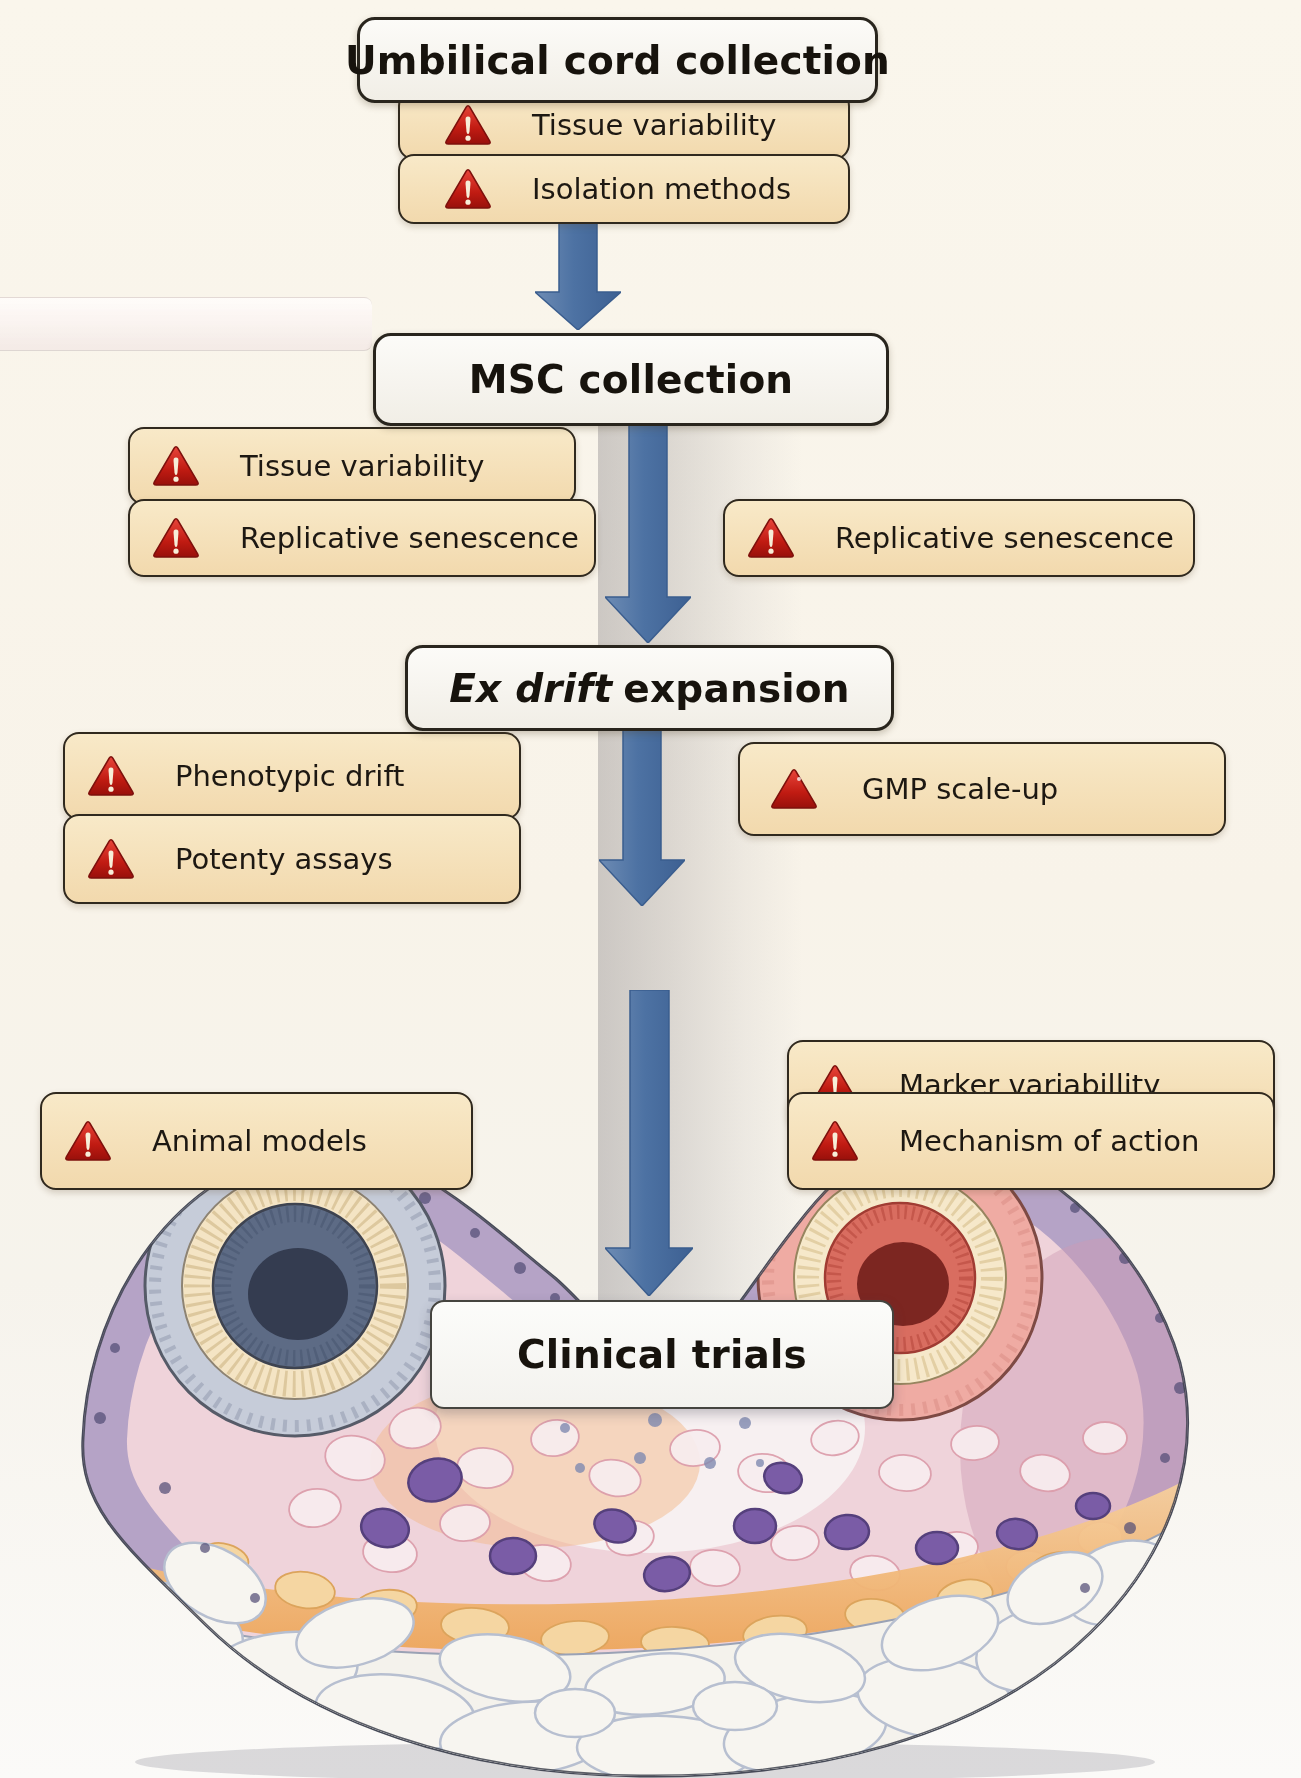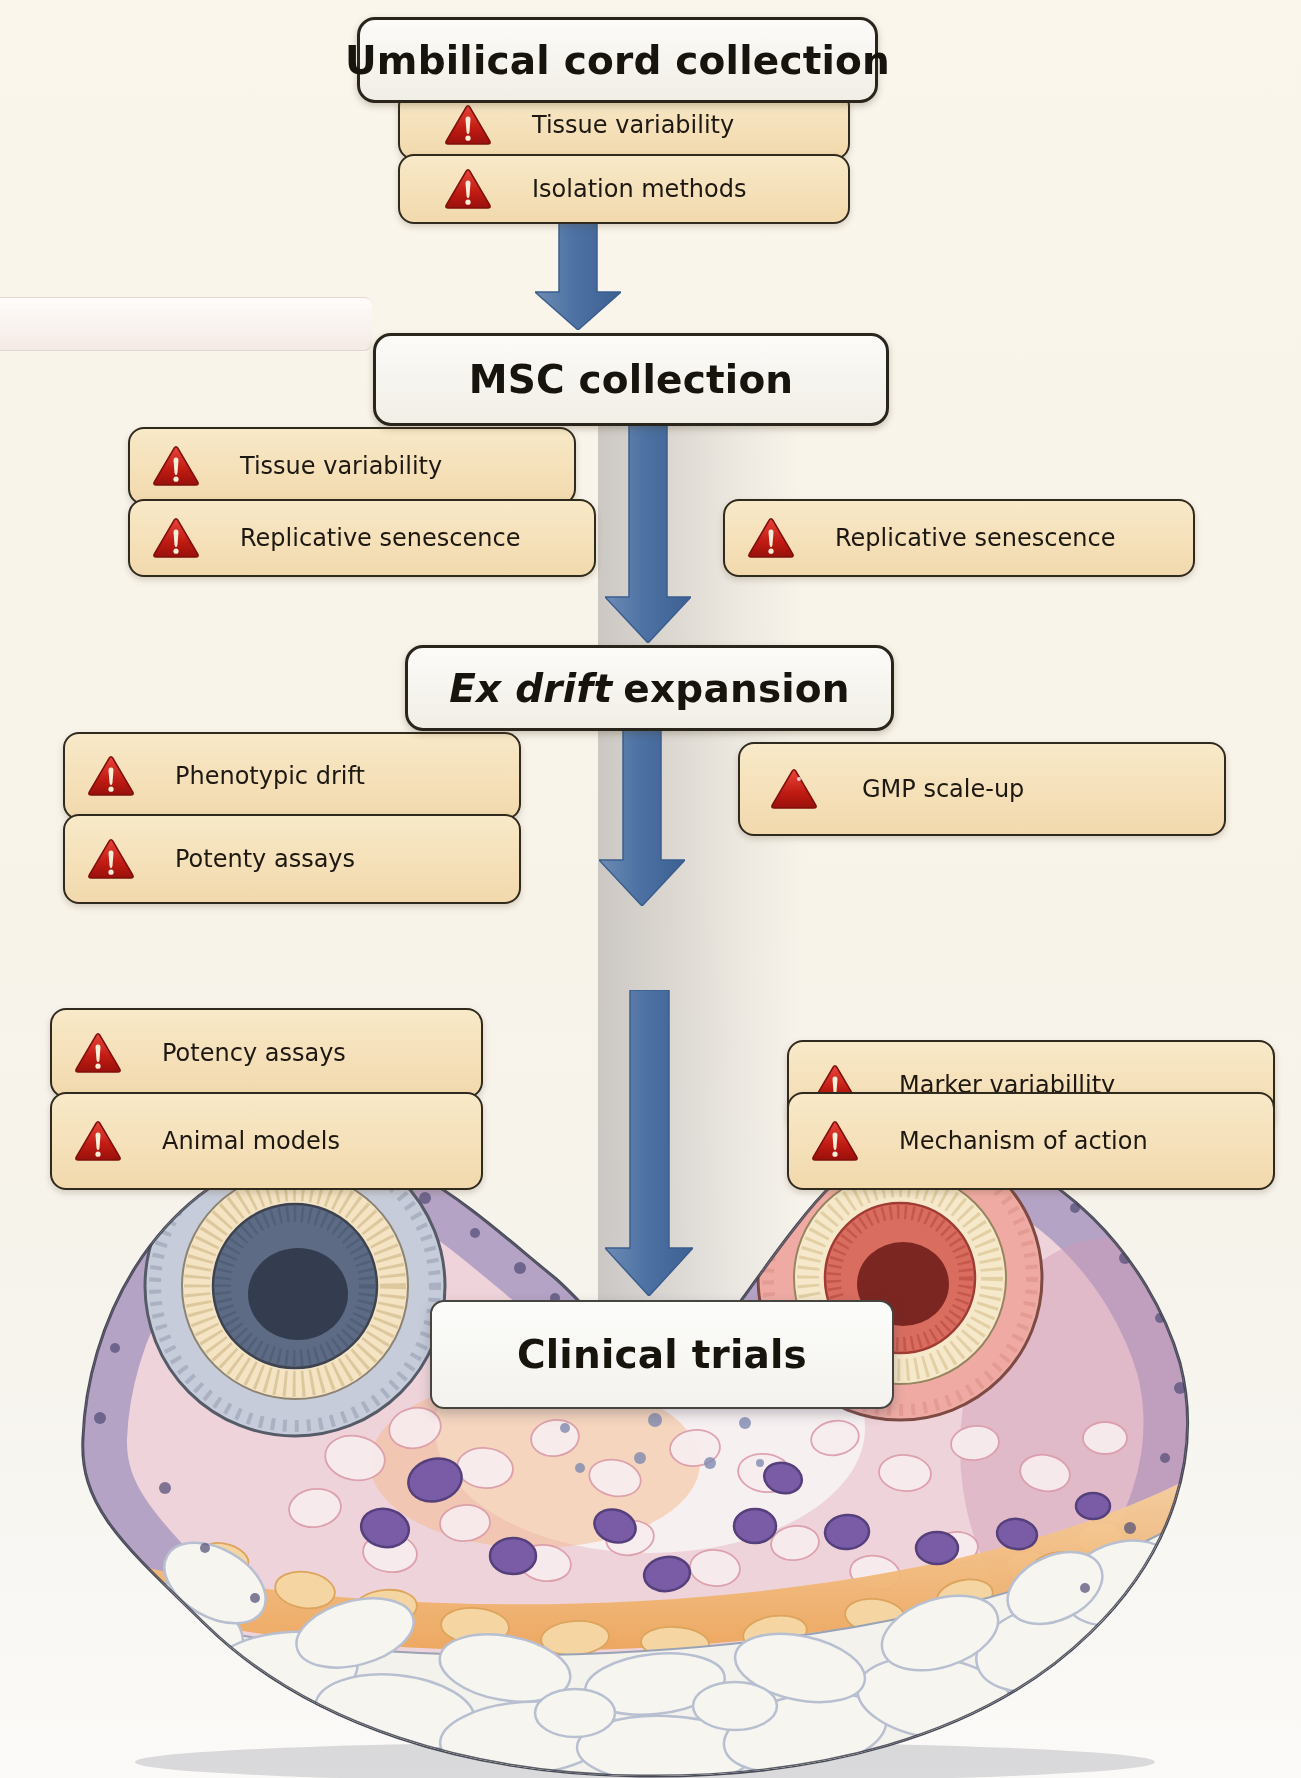--- a/index.html
+++ b/index.html
@@ -17,21 +17,21 @@
     border:3px solid #29251d;border-radius:18px;
     box-shadow:0 3px 7px rgba(80,65,35,.28);
     font-weight:bold;font-size:39px;color:#17130d;letter-spacing:.2px;white-space:nowrap;}
   .step .t-italic{font-style:italic;margin-right:11px;}
   .step.clinical{z-index:6;border-color:#45443f;border-width:2.5px;border-radius:14px;
     background:linear-gradient(180deg,#fcfcfa,#f3f2ee);box-shadow:0 5px 12px rgba(70,70,85,.3);}
   .warnrow{position:absolute;display:flex;align-items:center;z-index:3;
     background:linear-gradient(180deg,#f8e9c8,#f2d9ad);
     border:2.5px solid #30291e;border-radius:16px;
     box-shadow:0 3px 6px rgba(90,70,35,.22);
-    gap:40px;padding-left:22px;font-size:24px;color:#1d1812;white-space:nowrap;}
+    gap:40px;padding-left:22px;font-size:29px;color:#1d1812;white-space:nowrap;}
   .warnrow.pad-lg{padding-left:44px;}
   .warnrow.pad-xl{padding-left:30px;gap:44px;}
   .warn-icon{width:48px;height:44px;flex:0 0 auto;}
   .arrow{position:absolute;z-index:2;}
   .illo{position:absolute;left:55px;top:1128px;width:1190px;height:650px;z-index:1;}
   
   #stones ellipse{fill:#f7f5f0;stroke:#b7bfd0;stroke-width:2.5;}
   #pinkPebbles ellipse{fill:#f8edef;stroke:#dc9dab;stroke-width:1.8;opacity:.92;}
   #orangePebbles ellipse{fill:#f5d6a2;stroke:#dca45c;stroke-width:1.8;}
   #speckles circle{fill:#7f8ab0;opacity:.8;}
@@ -300,27 +300,21 @@
     <span>Potenty assays</span>
   </div>
 
   <div class="warnrow pad-xl" style="left:738px;top:742px;width:454px;height:90px">
     <svg class="warn-icon">
         <use href="#warn-tri-solid" xlink:href="#warn-tri-solid"></use>
       </svg>
     <span>GMP scale-up</span>
   </div>
 
-  <div class="warnrow" style="left:50px;top:1008px;width:407px;height:86px">
-    <svg class="warn-icon">
-        <use href="#warn-tri" xlink:href="#warn-tri"></use>
-      </svg>
-    <span>Potency assays</span>
-  </div>
-  <div class="warnrow" style="left:50px;top:1092px;width:407px;height:94px">
+  <div class="warnrow" style="left:40px;top:1092px;width:407px;height:94px">
     <svg class="warn-icon">
         <use href="#warn-tri" xlink:href="#warn-tri"></use>
       </svg>
     <span>Animal models</span>
   </div>
 
   <div class="warnrow" style="left:787px;top:1040px;width:462px;height:86px">
     <svg class="warn-icon">
         <use href="#warn-tri" xlink:href="#warn-tri"></use>
       </svg>

